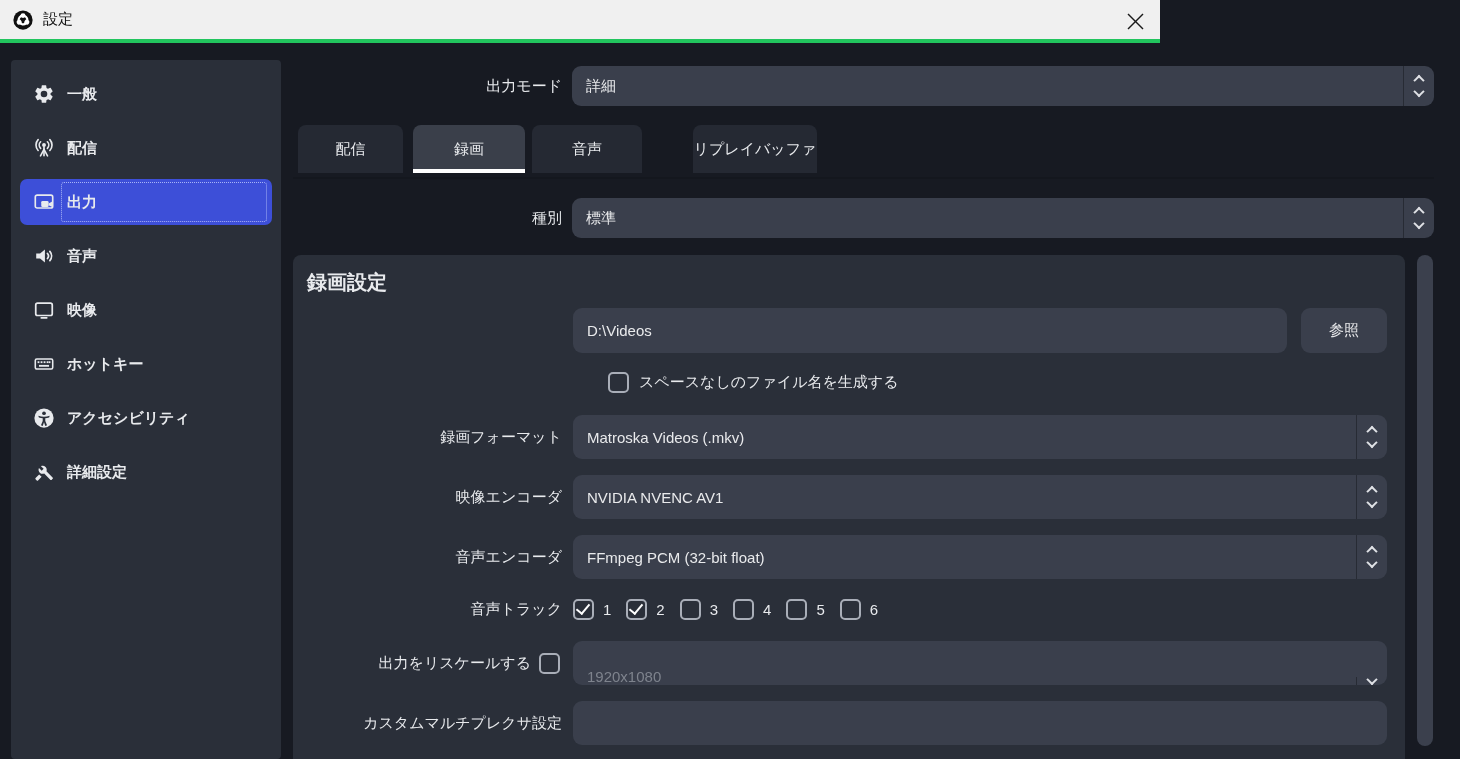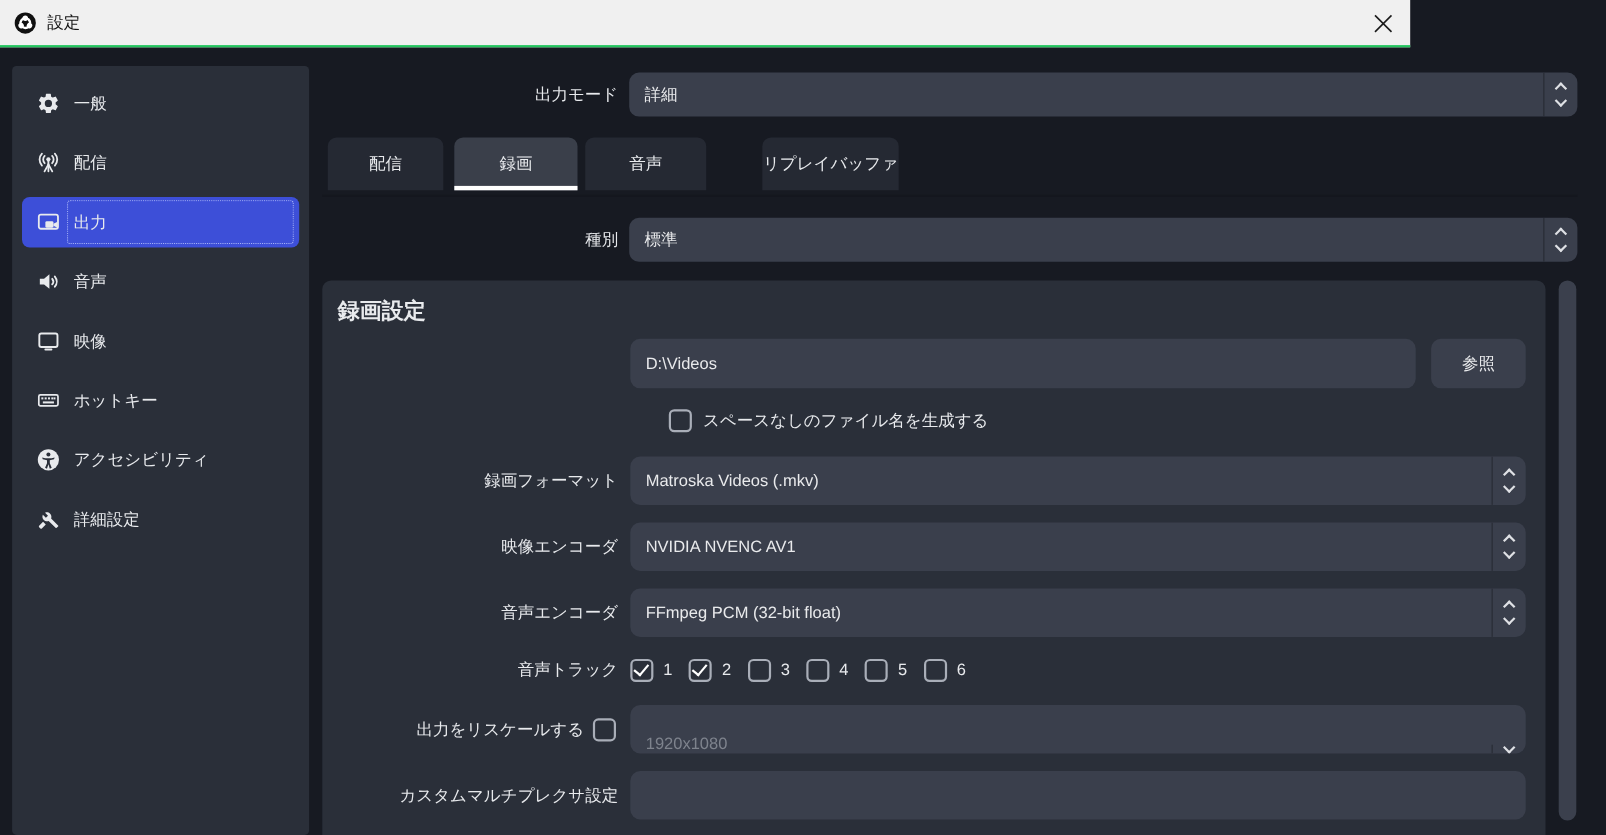--- a/index.html
+++ b/index.html
@@ -6,34 +6,34 @@
   html,body { width:1460px; height:759px; overflow:hidden; }
   body {
     position:relative;
     background:#171a22;
     font-family:"Liberation Sans","DejaVu Sans",sans-serif;
     color:#e8eaed;
     font-size:15px;
   }
   
   .titlebar{
-    position:absolute; left:0; top:0; width:1282px; height:43px;
-    background:#f0f0f0; border-bottom:2px solid #22c55e;
+    position:absolute; left:0; top:0; width:1160px; height:43px;
+    background:#f0f0f0; border-bottom:4px solid #22c55e;
     display:flex; align-items:center; color:#111;
   }
   .titlebar .logo{ margin-left:12px; width:22px; height:22px; }
   .titlebar .ttl{ margin-left:9px; font-size:15px; }
   .close-btn{
     position:absolute; right:8px; top:4px; width:34px; height:34px;
     display:flex; align-items:center; justify-content:center; cursor:default;
   }
   
   .sidebar{
     position:absolute; left:11px; top:60px; width:270px; height:699px;
-    background:#2a2f39; border-radius:4px; padding-top:11px;
+    background:#2a2f39; border-radius:4px; padding-top:11px;font-weight:bold;
   }
   .side-item{
     position:relative; height:46px; margin:0 9px 8px 9px; border-radius:7px;
     display:flex; align-items:center; padding-left:13px; gap:12px;
   }
   .side-item .icn{ width:22px; height:22px; flex:0 0 22px; }
   .side-item.selected{ background:#3d4fd8; }
   .side-item.selected .focus-dots{
     position:absolute; left:41px; right:5px; top:3px; bottom:3px;
     border:1px dotted rgba(195,205,255,.8); border-radius:3px;

